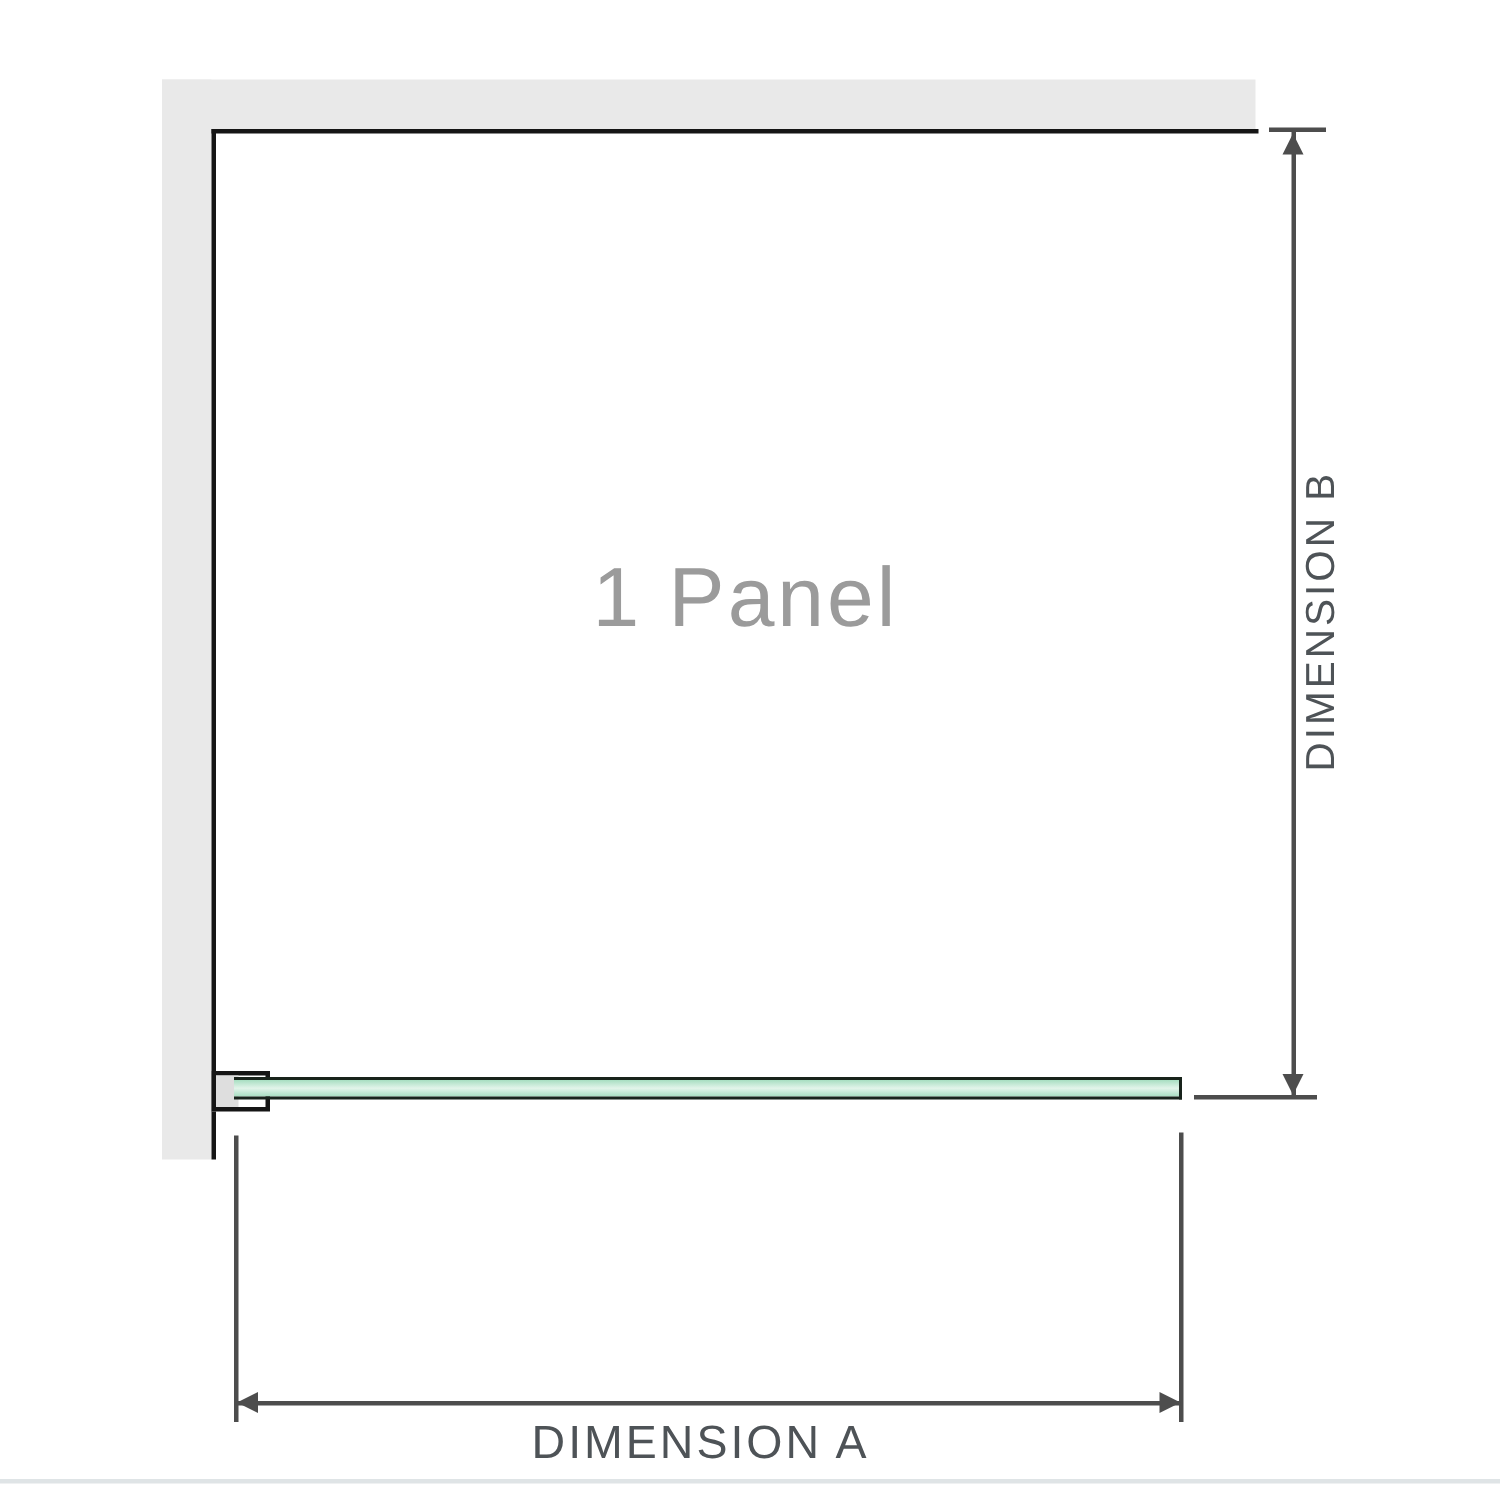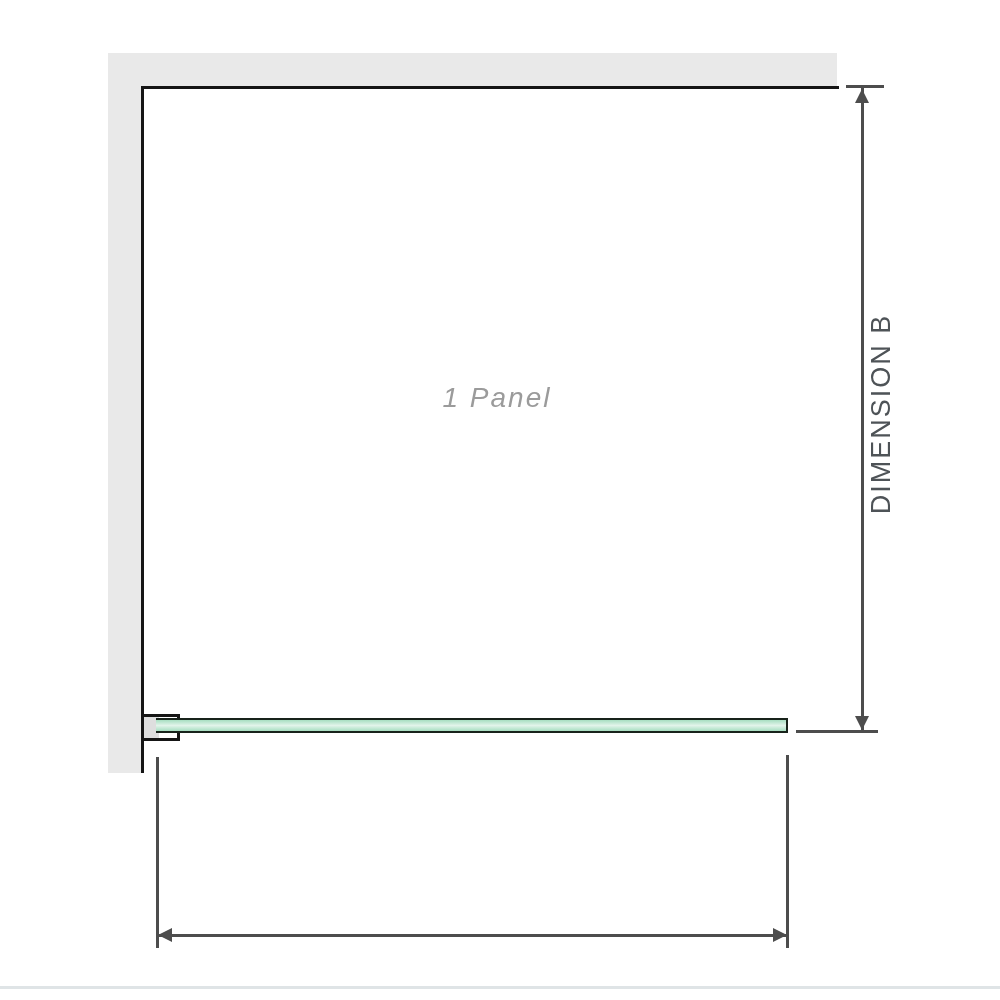--- a/index.html
+++ b/index.html
@@ -31,22 +31,21 @@
   .wall-left { left: 108px; top: 53px; width: 33px;  height: 720px; background: var(--wall); }
 
   
   .outline-top  { left: 141px; top: 86px; width: 698px; height: 3px; background: var(--outline); }
   .outline-left { left: 141px; top: 86px; width: 3px;  height: 687px; background: var(--outline); }
 
   
   .panel-label {
     left: 497px; top: 398px;
     transform: translate(-50%, -50%);
-    font-size: 28px;
-    font-style: italic;
+    font-size: 56px;
     letter-spacing: 2px;
     color: var(--panel-text);
     white-space: nowrap;
   }
 
   
   .glass-bar {
     left: 156px; top: 718px; width: 632px; height: 15px;
     background: linear-gradient(to bottom, var(--glass-fill), var(--glass-light) 50%, var(--glass-fill));
     border-top: 2px solid var(--glass-border);
@@ -138,16 +137,17 @@
   <div class="abs dimb-tick-bot"></div>
   <div class="abs arrow-up"></div>
   <div class="abs arrow-down"></div>
   <div class="abs dimb-label">DIMENSION B</div>
 
   <div class="abs dima-ext-left"></div>
   <div class="abs dima-ext-right"></div>
   <div class="abs dima-line"></div>
   <div class="abs arrow-left"></div>
   <div class="abs arrow-right"></div>
+  <div class="abs dima-label">DIMENSION A</div>
 
   <div class="abs bottom-divider"></div>
 
 </div>
 
 </body></html>

